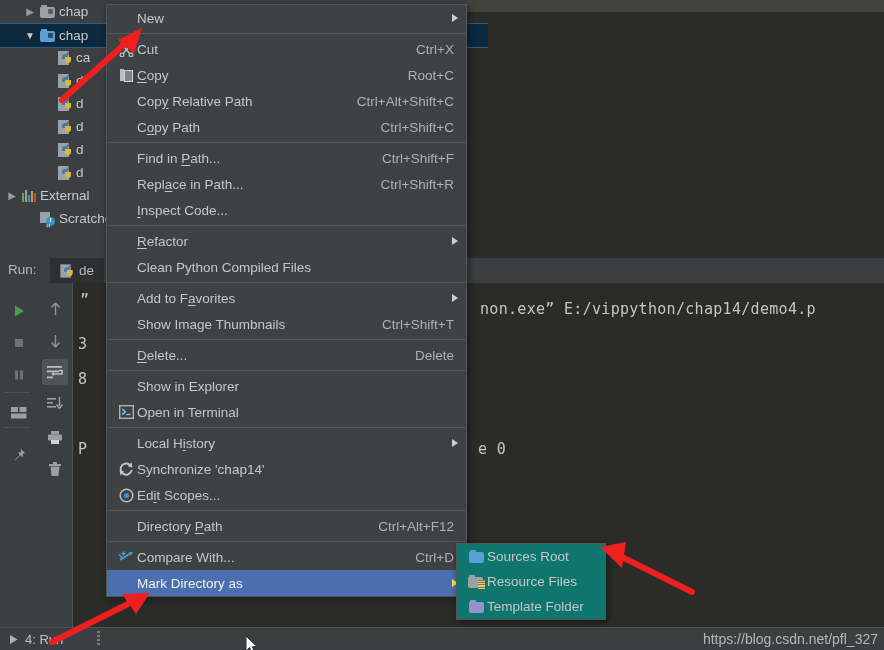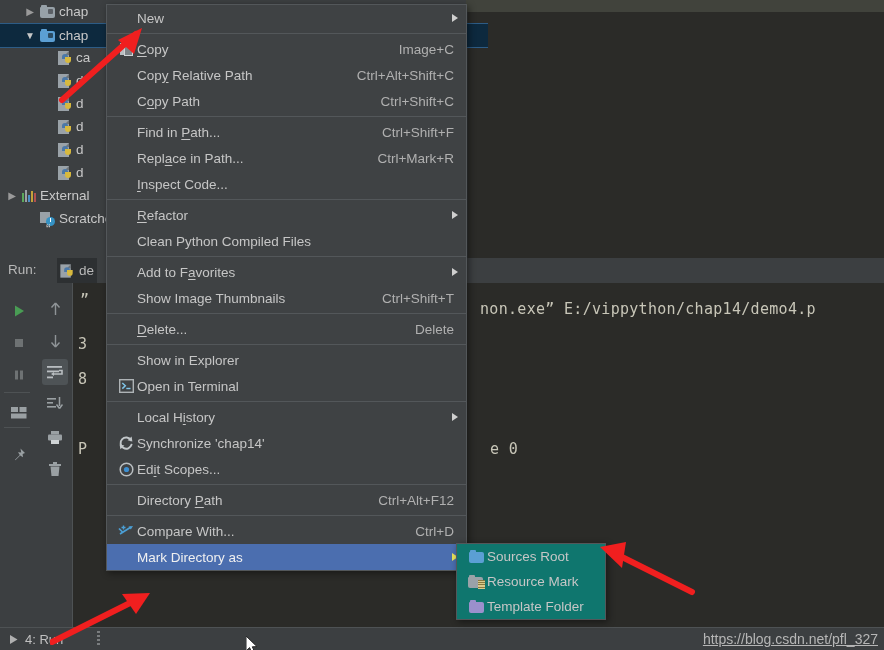--- a/index.html
+++ b/index.html
@@ -54,21 +54,21 @@
   .ico-scr q:after{content:"";position:absolute;left:4px;top:1.5px;width:1px;height:3.5px;background:#fff;}
 
   
   #editor-top{position:absolute;left:466px;top:0;width:418px;height:12px;background:#41433c;}
   #editor-body{position:absolute;left:466px;top:12px;width:418px;height:246px;background:#2b2b28;}
   #editor-gutter{position:absolute;left:466px;top:12px;width:2px;height:246px;background:#313335;}
 
   
   #run-header{position:absolute;left:0;top:258px;width:884px;height:25px;background:#3c3f41;}
   #run-label{position:absolute;left:8px;top:262px;font-size:13.5px;color:#b8b8b8;}
-  #run-tab{position:absolute;left:57px;top:258px;height:25px;padding:0 3px;background:#2d3032;display:flex;align-items:center;gap:5px;}
+  #run-tab{position:absolute;left:50px;top:258px;height:25px;padding:0 10px;background:#2d3032;display:flex;align-items:center;gap:5px;}
   #run-tab .tabtxt{font-size:13.5px;color:#b9b9b9;}
 
   #run-body{position:absolute;left:0;top:283px;width:884px;height:344px;background:#3c3f41;}
   #toolbar-a{position:absolute;left:0;top:283px;width:38px;height:344px;background:#3c3f41;}
   #toolbar-b{position:absolute;left:38px;top:283px;width:34px;height:344px;background:#3c3f41;}
   #tb-div1{position:absolute;left:38px;top:283px;width:1px;height:344px;background:#4e5254;}
   #tb-div2{position:absolute;left:72px;top:283px;width:1px;height:344px;background:#4e5254;}
   #console{position:absolute;left:73px;top:283px;width:811px;height:344px;background:#2b2b28;}
 
   .tbtn{position:absolute;width:26px;height:26px;display:flex;align-items:center;justify-content:center;border-radius:3px;}
@@ -77,21 +77,21 @@
 
   .ctext{position:absolute;font-family:"DejaVu Sans Mono","Liberation Mono",monospace;
          font-size:15px;color:#c8c6b8;white-space:pre;letter-spacing:0.3px;}
 
   
   #statusbar{position:absolute;left:0;top:627px;width:884px;height:23px;background:#3c3f41;border-top:1px solid #4e5254;}
   #status-run{position:absolute;left:8px;top:628px;height:22px;display:flex;align-items:center;gap:6px;font-size:13px;color:#c0c0c0;}
   #status-grip{position:absolute;left:97px;top:631px;width:3px;height:14px;
     background:repeating-linear-gradient(to bottom,#7a7d7f 0 2px,transparent 2px 4px);}
   #watermark{position:absolute;right:6px;top:628px;height:22px;display:flex;align-items:center;
-    font-size:14px;color:#b6b6b6;font-family:"Liberation Sans",sans-serif;text-decoration:underline;}
+    font-size:14px;color:#b6b6b6;font-family:"Liberation Sans",sans-serif;}
 
   
   #ctx-menu{position:absolute;left:106px;top:4px;width:359px;background:#3f4244;
             border:1px solid #53575a;box-shadow:2px 2px 7px rgba(0,0,0,.45);z-index:50;}
   .mi{height:26px;display:flex;align-items:center;position:relative;padding:0 0 0 8px;box-sizing:border-box;}
   .mi .mi-ico{width:22px;flex:0 0 22px;display:flex;align-items:center;justify-content:center;}
   .mi .mi-label{font-size:13.5px;color:#c6c6c6;white-space:nowrap;flex:1 1 auto;}
   .mi .mi-acc{font-size:13.5px;color:#b0b0b0;white-space:nowrap;padding-right:12px;}
   .mi .mi-arrow{position:absolute;right:8px;top:50%;transform:translateY(-50%);
                 width:0;height:0;border-left:6px solid #cfcfcf;border-top:4.5px solid transparent;border-bottom:4.5px solid transparent;}
@@ -342,48 +342,61 @@
     <div class="mi">
       <span class="mi-ico"></span>
       <span class="mi-label">New</span>
       <span class="mi-arrow"></span>
     </div>
     <div class="msep"></div>
     <div class="mi">
       <span class="mi-ico">
         <span style="display: inline-flex; align-items: center; justify-content: center;">
           <svg width="15" height="15" viewBox="0 0 15 15">
+            <path d="M2 1 L11 12 M13 1 L4 12" stroke="#b9bec1" stroke-width="1.5" fill="none"></path>
+            <circle cx="3" cy="13" r="1.8" stroke="#b9bec1" stroke-width="1.3" fill="none"></circle>
+            <circle cx="12" cy="13" r="1.8" stroke="#b9bec1" stroke-width="1.3" fill="none"></circle>
+          </svg>
+        </span>
+      </span>
+      <span class="mi-label">Cut</span>
+      <span class="mi-acc">Ctrl+X</span>
+    </div>
+    <div class="mi">
+      <span class="mi-ico">
+        <span style="display: inline-flex; align-items: center; justify-content: center;">
+          <svg width="15" height="15" viewBox="0 0 15 15">
             <rect x="1" y="1" width="4" height="12" fill="#b9bec1"></rect>
             <rect x="5.5" y="2.5" width="8" height="11" fill="#7e8488" stroke="#cfd3d5" stroke-width="1"></rect>
           </svg>
         </span>
       </span>
       <span class="mi-label"><span class="u">C</span>opy</span>
-      <span class="mi-acc">Image+C</span>
+      <span class="mi-acc">Root+C</span>
     </div>
     <div class="mi">
       <span class="mi-ico"></span>
       <span class="mi-label">Cop<span class="u">y</span> Relative Path</span>
       <span class="mi-acc">Ctrl+Alt+Shift+C</span>
     </div>
     <div class="mi">
       <span class="mi-ico"></span>
       <span class="mi-label">C<span class="u">o</span>py Path</span>
       <span class="mi-acc">Ctrl+Shift+C</span>
     </div>
     <div class="msep"></div>
     <div class="mi">
       <span class="mi-ico"></span>
       <span class="mi-label">Find in <span class="u">P</span>ath...</span>
       <span class="mi-acc">Ctrl+Shift+F</span>
     </div>
     <div class="mi">
       <span class="mi-ico"></span>
       <span class="mi-label">Repl<span class="u">a</span>ce in Path...</span>
-      <span class="mi-acc">Ctrl+Mark+R</span>
+      <span class="mi-acc">Ctrl+Shift+R</span>
     </div>
     <div class="mi">
       <span class="mi-ico"></span>
       <span class="mi-label"><span class="u">I</span>nspect Code...</span>
     </div>
     <div class="msep"></div>
     <div class="mi">
       <span class="mi-ico"></span>
       <span class="mi-label"><span class="u">R</span>efactor</span>
       <span class="mi-arrow"></span>
@@ -498,21 +511,21 @@
       <span class="mi-ico">
         <span style="display: inline-flex; align-items: center; justify-content: center;">
           <span style="position:relative;display:block;width:16px;height:14px">
             <span class="ico-folder grey" style="display:block">
               <i></i>
             </span>
             <span style="position:absolute;right:-1px;bottom:0;width:7px;height:9px;background:#d9c98a;background-image:repeating-linear-gradient(to bottom,#8a7a40 0 1px,#d9c98a 1px 2.2px)"></span>
           </span>
         </span>
       </span>
-      <span class="mi-label">Resource Mark</span>
+      <span class="mi-label">Resource Files</span>
     </div>
     <div class="mi">
       <span class="mi-ico">
         <span style="display: inline-flex; align-items: center; justify-content: center;">
           <span class="ico-folder purple" style="display:block">
             <i></i>
           </span>
         </span>
       </span>
       <span class="mi-label">Template Folder</span>
@@ -542,13 +555,13 @@
 
 <svg id="cursor" width="14" height="20" viewBox="0 0 14 20">
   <polygon points="0,0 0,15 3.6,11.6 6.2,17.6 8.8,16.4 6.3,10.8 11,10.6" fill="#ffffff" stroke="#2a2a2a" stroke-width="1"></polygon>
 </svg>
 
 <div class="ctext" style="left: 80px; top: 291px;">”</div>
 <div class="ctext" style="left: 480px; top: 300px;">non.exe” E:/vippython/chap14/demo4.p</div>
 <div class="ctext" style="left: 78px; top: 335px;">3</div>
 <div class="ctext" style="left: 78px; top: 370px;">8</div>
 <div class="ctext" style="left: 78px; top: 440px;">P</div>
-<div class="ctext" style="left: 490px; top: 440px;">e 0</div>
+<div class="ctext" style="left: 478px; top: 440px;">e 0</div>
 
 </body></html>

